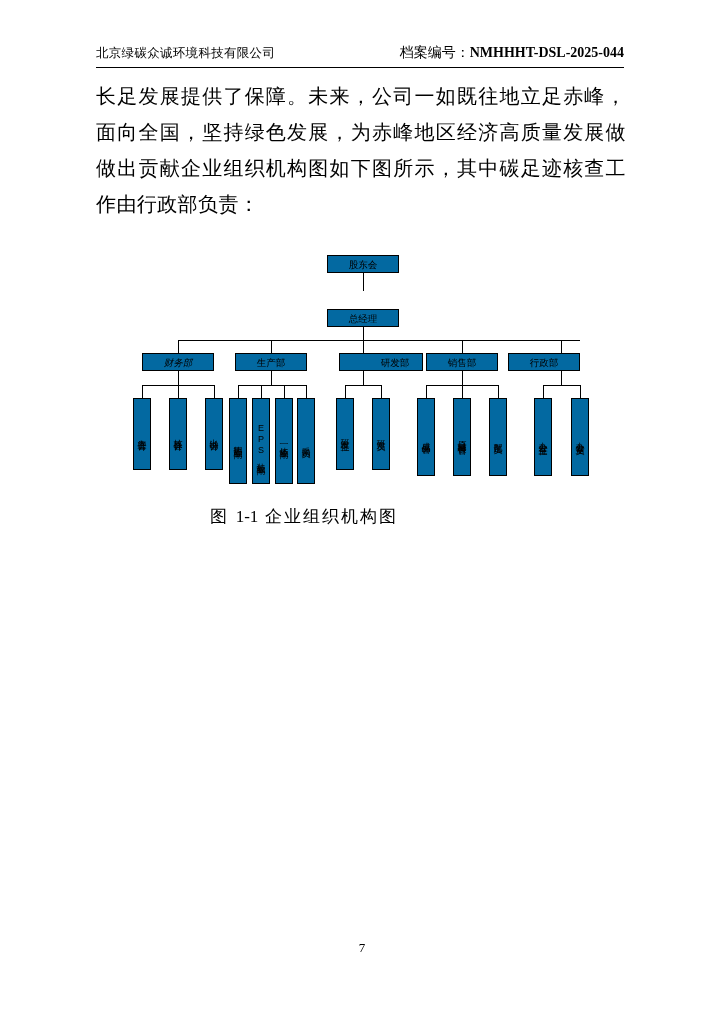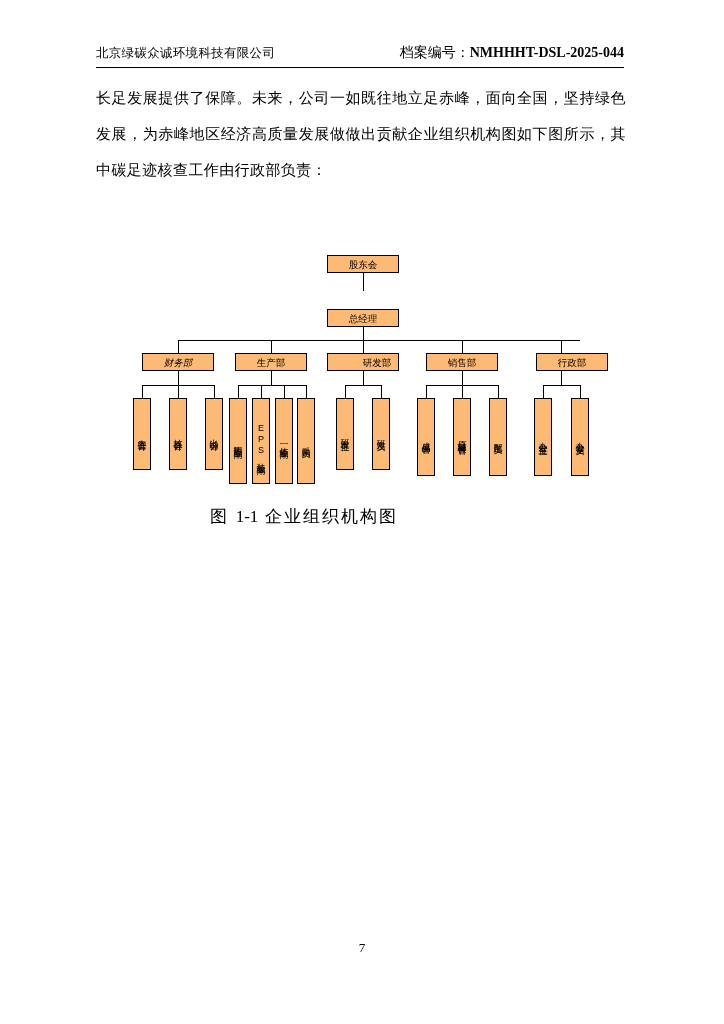--- a/index.html
+++ b/index.html
@@ -51,24 +51,24 @@
   }
   .header-right .lbl {
     font-family: "Liberation Sans", sans-serif;
   }
   
   .para {
     position: absolute;
     left: 96px;
     top: 80px;
     width: 530px;
-    font-size: 15px;
+    font-size: 20px;
     line-height: 36px;
     text-align: justify;
-    font-family: Liberation Serif, serif;
+    font-family: Liberation Mono, monospace;
     letter-spacing: 0.4px;
   }
   
   .chart-title {
     position: absolute;
     top: 220px;
     left: 0;
     width: 724px;
     text-align: center;
     font-family: "Liberation Sans", sans-serif;
@@ -80,21 +80,21 @@
     position: absolute;
     left: 96px;
     top: 245px;
     width: 532px;
     height: 250px;
   }
   .node {
     position: absolute;
     border: 1px solid #000;
     box-sizing: border-box;
-    background: #fdba74;
+    background: #0369a1;
     display: flex;
     align-items: center;
     justify-content: center;
     font-family: "Liberation Sans", sans-serif;
     font-size: 9.5px;
     line-height: 11px;
     text-align: center;
     z-index: 2;
   }
   .node.v {
@@ -167,23 +167,23 @@
     <div class="line hline" style="left:82px; top:95px; width:402px;"></div>
 
     <div class="line vline" style="left:82px; top:95px; height:13px;"></div>
     <div class="line vline" style="left:175px; top:95px; height:13px;"></div>
     <div class="line vline" style="left:267px; top:95px; height:13px;"></div>
     <div class="line vline" style="left:366px; top:95px; height:13px;"></div>
     <div class="line vline" style="left:465px; top:95px; height:13px;"></div>
 
     <div class="node" style="left:46px; top:108px; width:72px; height:18px;font-style:italic;">财务部</div>
     <div class="node" style="left:139px; top:108px; width:72px; height:18px;">生产部</div>
-    <div class="node" style="left:231px; top:108px; width:72px; height:18px;padding-left:28px;">研发部</div>
+    <div class="node" style="left:243px; top:108px; width:84px; height:18px;padding-left:28px;">研发部</div>
     <div class="node" style="left:330px; top:108px; width:72px; height:18px;">销售部</div>
-    <div class="node" style="left:440px; top:108px; width:72px; height:18px;">行政部</div>
+    <div class="node" style="left:412px; top:108px; width:72px; height:18px;">行政部</div>
 
     <div class="line vline" style="left:82px; top:126px; height:14px;"></div>
     <div class="line hline" style="left:46px; top:140px; width:72px;"></div>
     <div class="line vline" style="left:46px; top:140px; height:13px;"></div>
     <div class="line vline" style="left:82px; top:140px; height:13px;"></div>
     <div class="line vline" style="left:118px; top:140px; height:13px;"></div>
     <div class="node v" style="left:37px; top:153px; width:18px; height:72px;">主管会计</div>
     <div class="node v" style="left:73px; top:153px; width:18px; height:72px;">核算会计</div>
     <div class="node v" style="left:109px; top:153px; width:18px; height:72px;">出纳会计</div>
 

